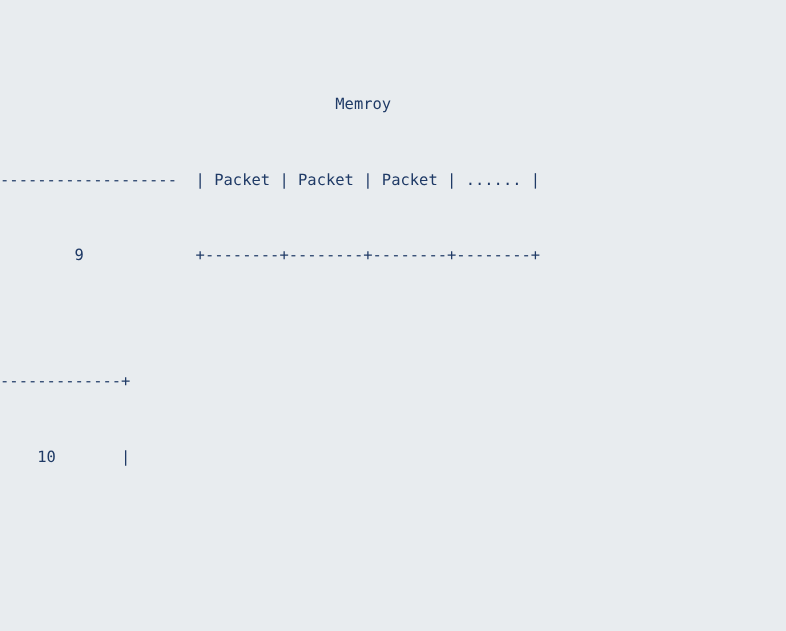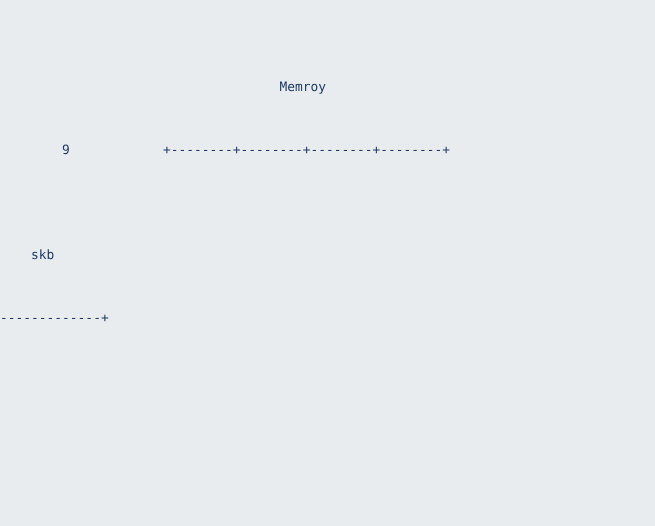--- a/index.html
+++ b/index.html
@@ -31,24 +31,25 @@
     -webkit-font-smoothing: antialiased;
     text-rendering: geometricPrecision;
   }
 </style>
 </head>
 <body>
 
 <div id="ascii-diagram">
 
   <div class="row"><span>                                    Memroy</span></div>
+  <div class="row"><span>-------------------  | Packet | Packet | Packet | ...... |</span></div>
   <div class="row"><span>        9            +--------+--------+--------+--------+</span></div>
   <div class="row"><span></span></div>
-  <div class="row"><span>    skb</span></div>
   <div class="row"><span>-------------+</span></div>
+  <div class="row"><span>    10       |</span></div>
   
   
   
   
   
   
   
   
   
   

